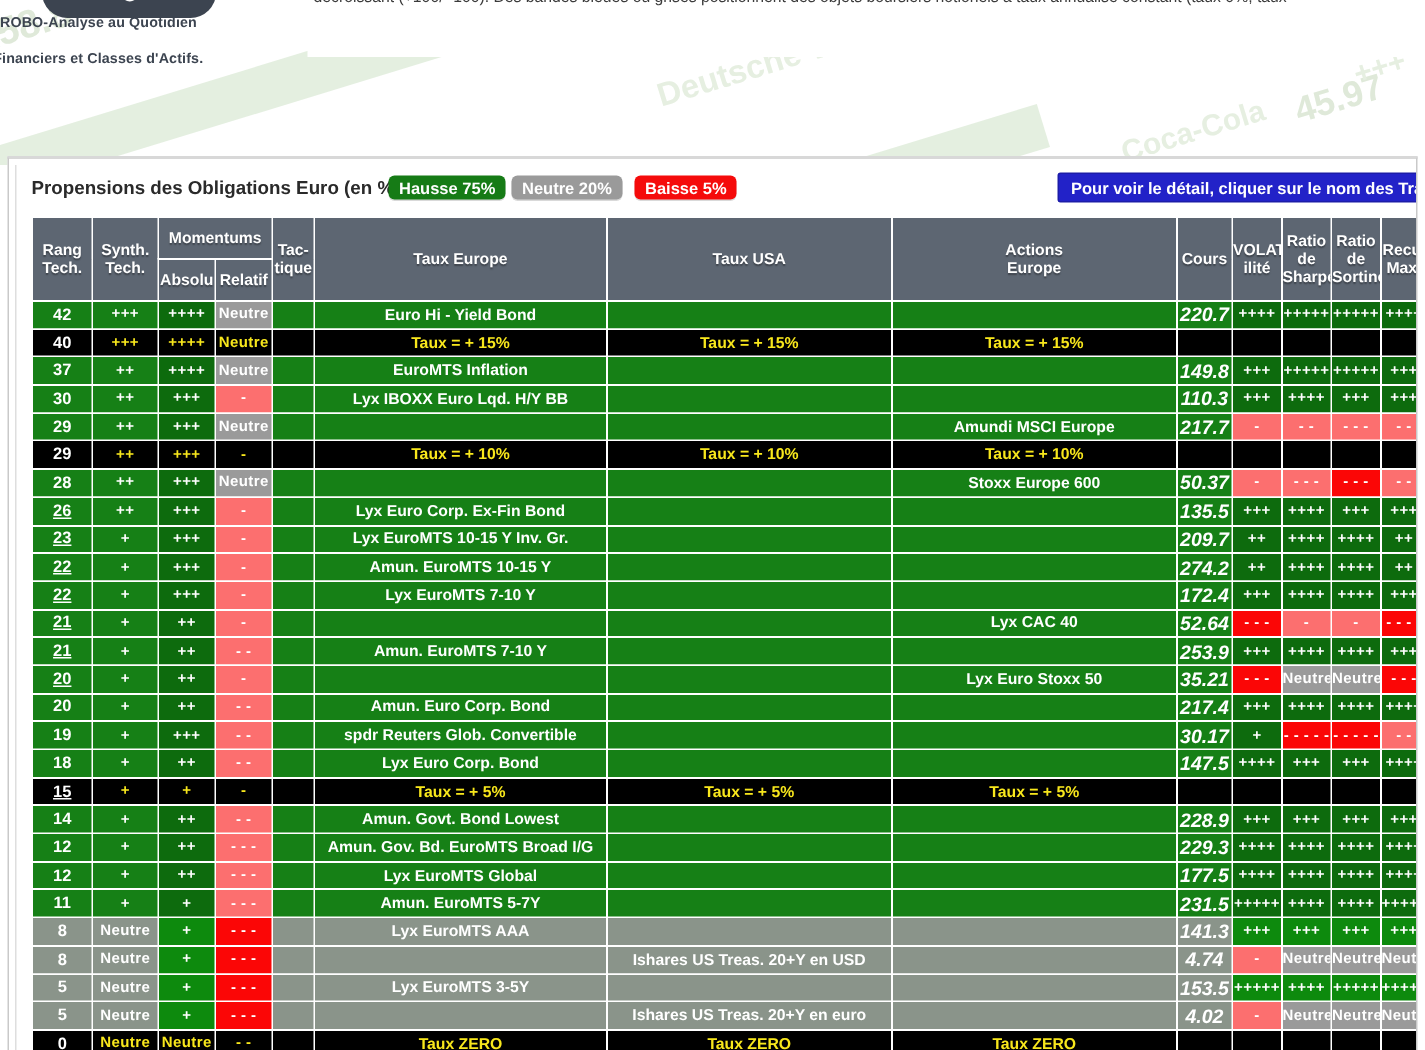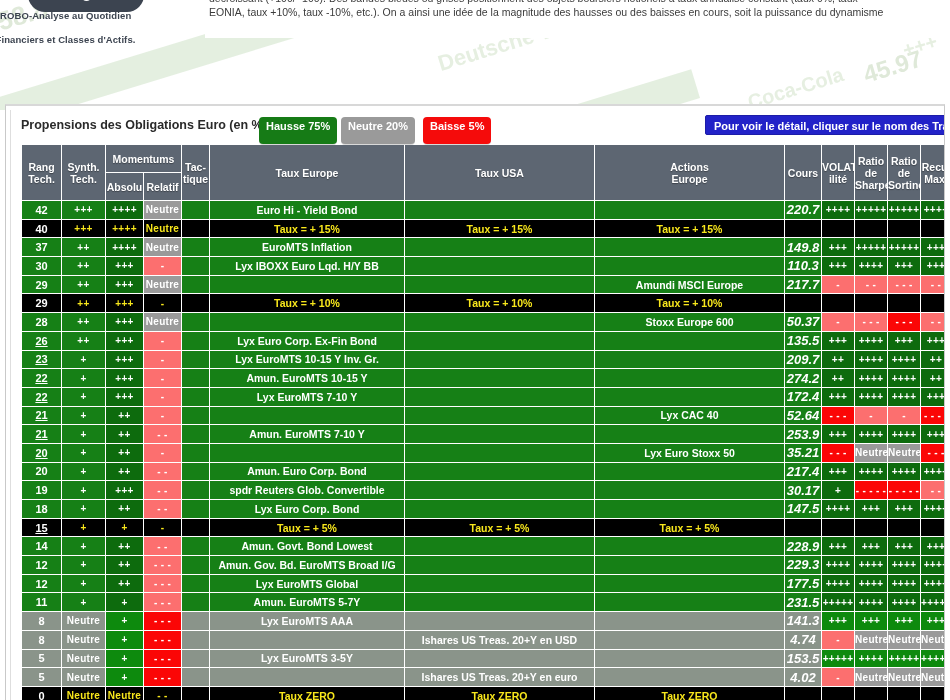--- a/index.html
+++ b/index.html
@@ -74,21 +74,21 @@
 
   .toolbar {
     position: relative; height: 34px; padding: 8px 0 0 10px;
   }
   .toolbar-title {
     position: absolute; left: 10px; top: 8px;
     font-size: 12.5px; font-weight: bold; color: #2a2a2a;
   }
   .badge {
     position: absolute; top: 7px;
-    height: 27px; line-height: 18px;
+    height: 16px; line-height: 18px;
     padding: 0 7px;
     border-radius: 4px;
     color: #ffffff; font-size: 11px; font-weight: bold;
     text-align: center;
     box-shadow: 0 1px 0 rgba(0,0,0,.15);
   }
   .badge.hausse { left: 248px; background: #167b16; }
   .badge.neutre { left: 330px; background: #9a9a9a; }
   .badge.baisse { left: 412px; background: #f50b0b; }
 
@@ -178,21 +178,20 @@
     <div style="position:absolute; left:900px; top:40px; transform:rotate(-17deg); transform-origin:0 0; color:#e6efe1; font-size:20px; font-weight:bold; white-space:nowrap;">+++</div>
 
     <div class="logo-pill">
       <div class="logo-dot"></div>
     </div>
     <div class="tagline1">ROBO-Analyse au Quotidien</div>
     <div class="tagline2">és Financiers et Classes d'Actifs.</div>
 
     <div class="intro">
       <p>décroissant (+100/ -100). Des bandes bleues ou grises positionnent des objets boursiers notionels à taux annualisé constant (taux 0%, taux</p>
-      <p>EONIA, taux +10%, taux -10%, etc.). On a ainsi une idée de la magnitude des hausses ou des baisses en cours, soit la puissance du dynamisme</p>
     </div>
   </div>
 
   <div class="panel">
     <div class="panel-inner">
 
       <div class="toolbar">
         <div class="toolbar-title">Propensions des Obligations Euro (en %)</div>
         <div class="badge hausse">Hausse 75%</div>
         <div class="badge neutre">Neutre 20%</div>

